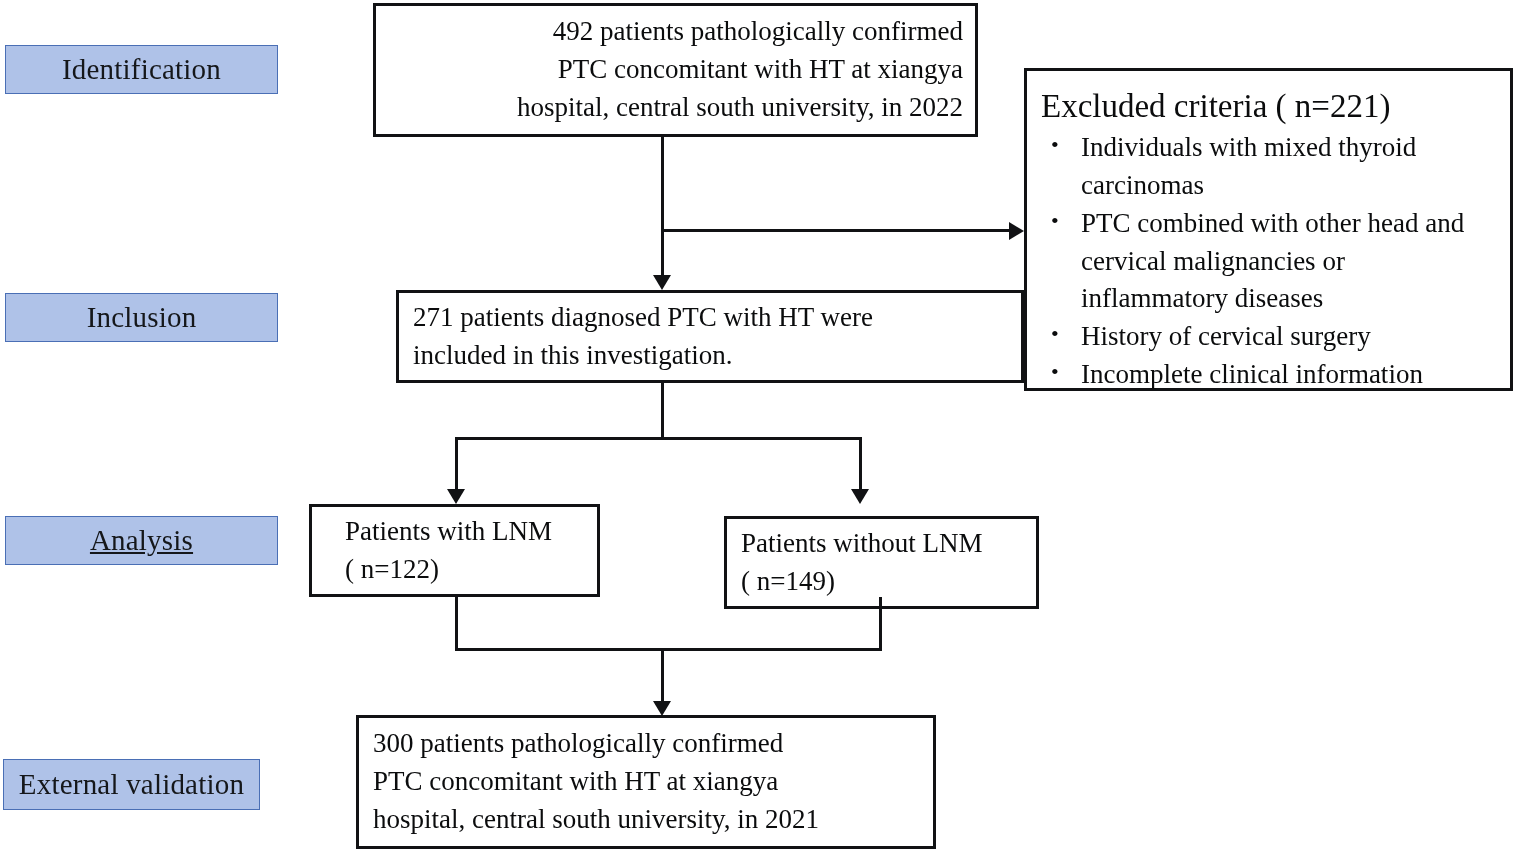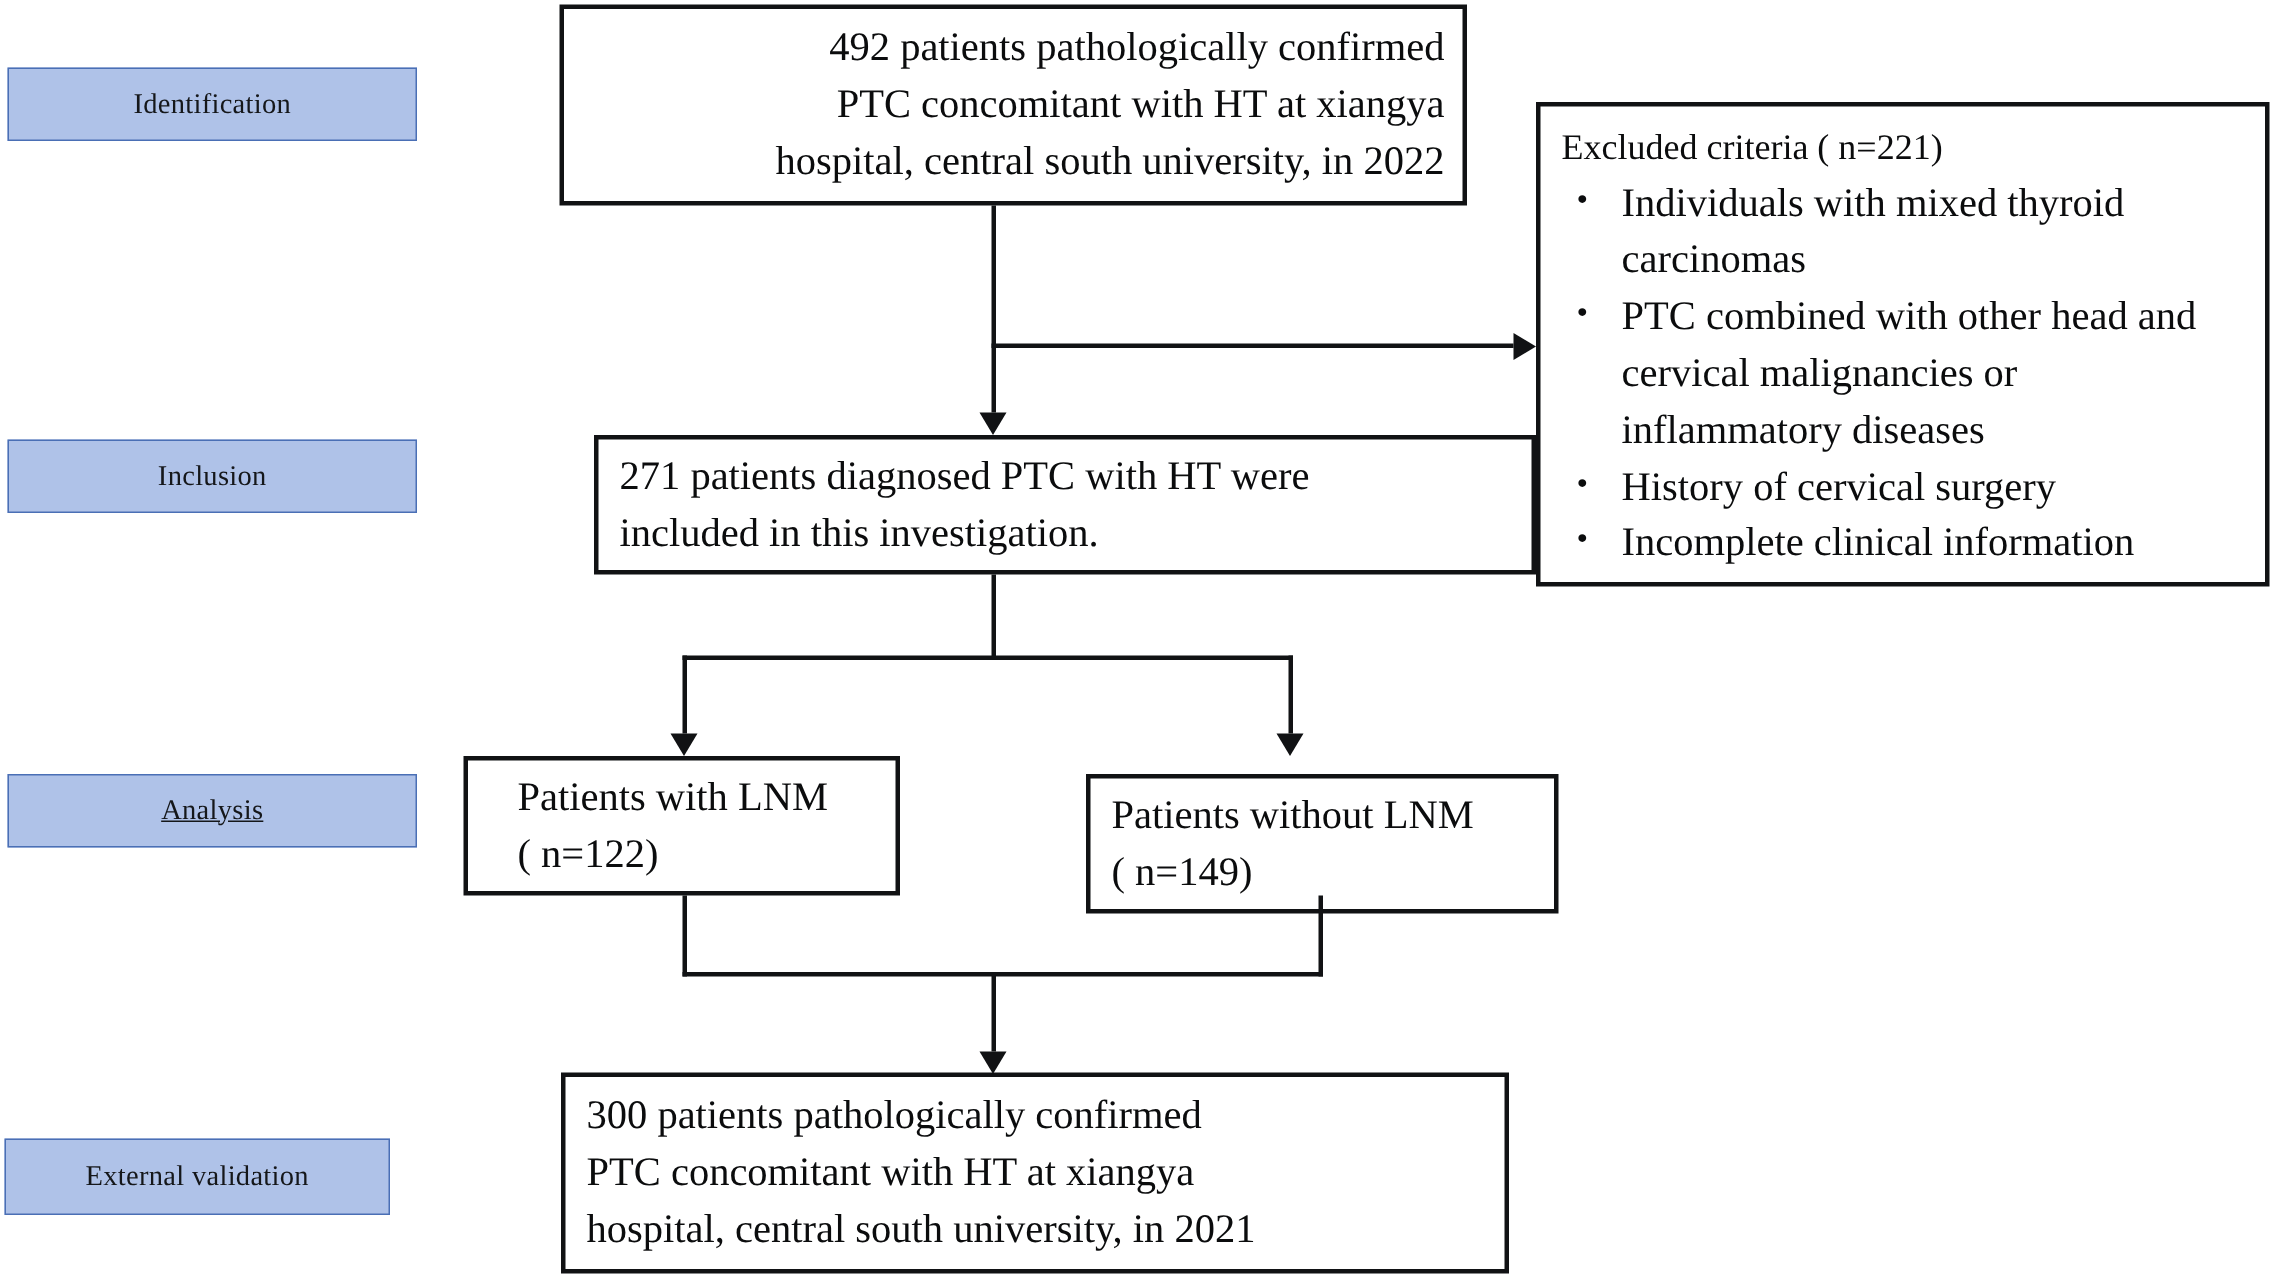--- a/index.html
+++ b/index.html
@@ -16,41 +16,41 @@
     overflow: hidden;
   }
   .stage-label {
     position: absolute;
     background: #afc2e8;
     border: 1.5px solid #4a6fb5;
     box-sizing: border-box;
     display: flex;
     align-items: center;
     justify-content: center;
-    font-size: 19px;
+    font-size: 29px;
     color: #15171a;
     letter-spacing: .2px;
     white-space: nowrap;
   }
   .node-box {
     position: absolute;
     background: #ffffff;
     border: 3px solid #111214;
     box-sizing: border-box;
     color: #0b0c0d;
     font-size: 27px;
     line-height: 1.40;
     padding: 7px 12px 7px 14px;
     display: flex;
     flex-direction: column;
     justify-content: center;
   }
   .node-box .line { white-space: nowrap; }
   .crit-title {
-    font-size: 24px;
+    font-size: 33px;
     line-height: 1.40;
     white-space: nowrap;
   }
   .crit-list {
     list-style: none;
     margin: 0;
     padding: 0;
   }
   .crit-list li {
     position: relative;
@@ -143,21 +143,21 @@
   <div class="node-box" style="left:309px; top:504px; width:291px; height:93px;padding-left:33px;">
     <span class="line">Patients with LNM</span>
     <span class="line">( n=122)</span>
   </div>
 
   <div class="node-box" style="left:724px; top:504px; width:315px; height:93px;margin-top:12px;">
     <span class="line">Patients without LNM</span>
     <span class="line">( n=149)</span>
   </div>
 
-  <div class="node-box" style="left:374px; top:715px; width:632px; height:134px;">
+  <div class="node-box" style="left:356px; top:715px; width:580px; height:134px;">
     <span class="line">300 patients pathologically confirmed</span>
     <span class="line">PTC concomitant with HT at xiangya</span>
     <span class="line">hospital, central south university, in 2021</span>
   </div>
 
   <div class="conn v-line" style="left:661px; top:137px; height:138px;"></div>
   <div class="arrow-down" style="left:653px; top:275px;"></div>
 
   <div class="conn h-line" style="left:661px; top:229px; width:348px;"></div>
   <div class="arrow-right" style="left:1009px; top:222px;"></div>

